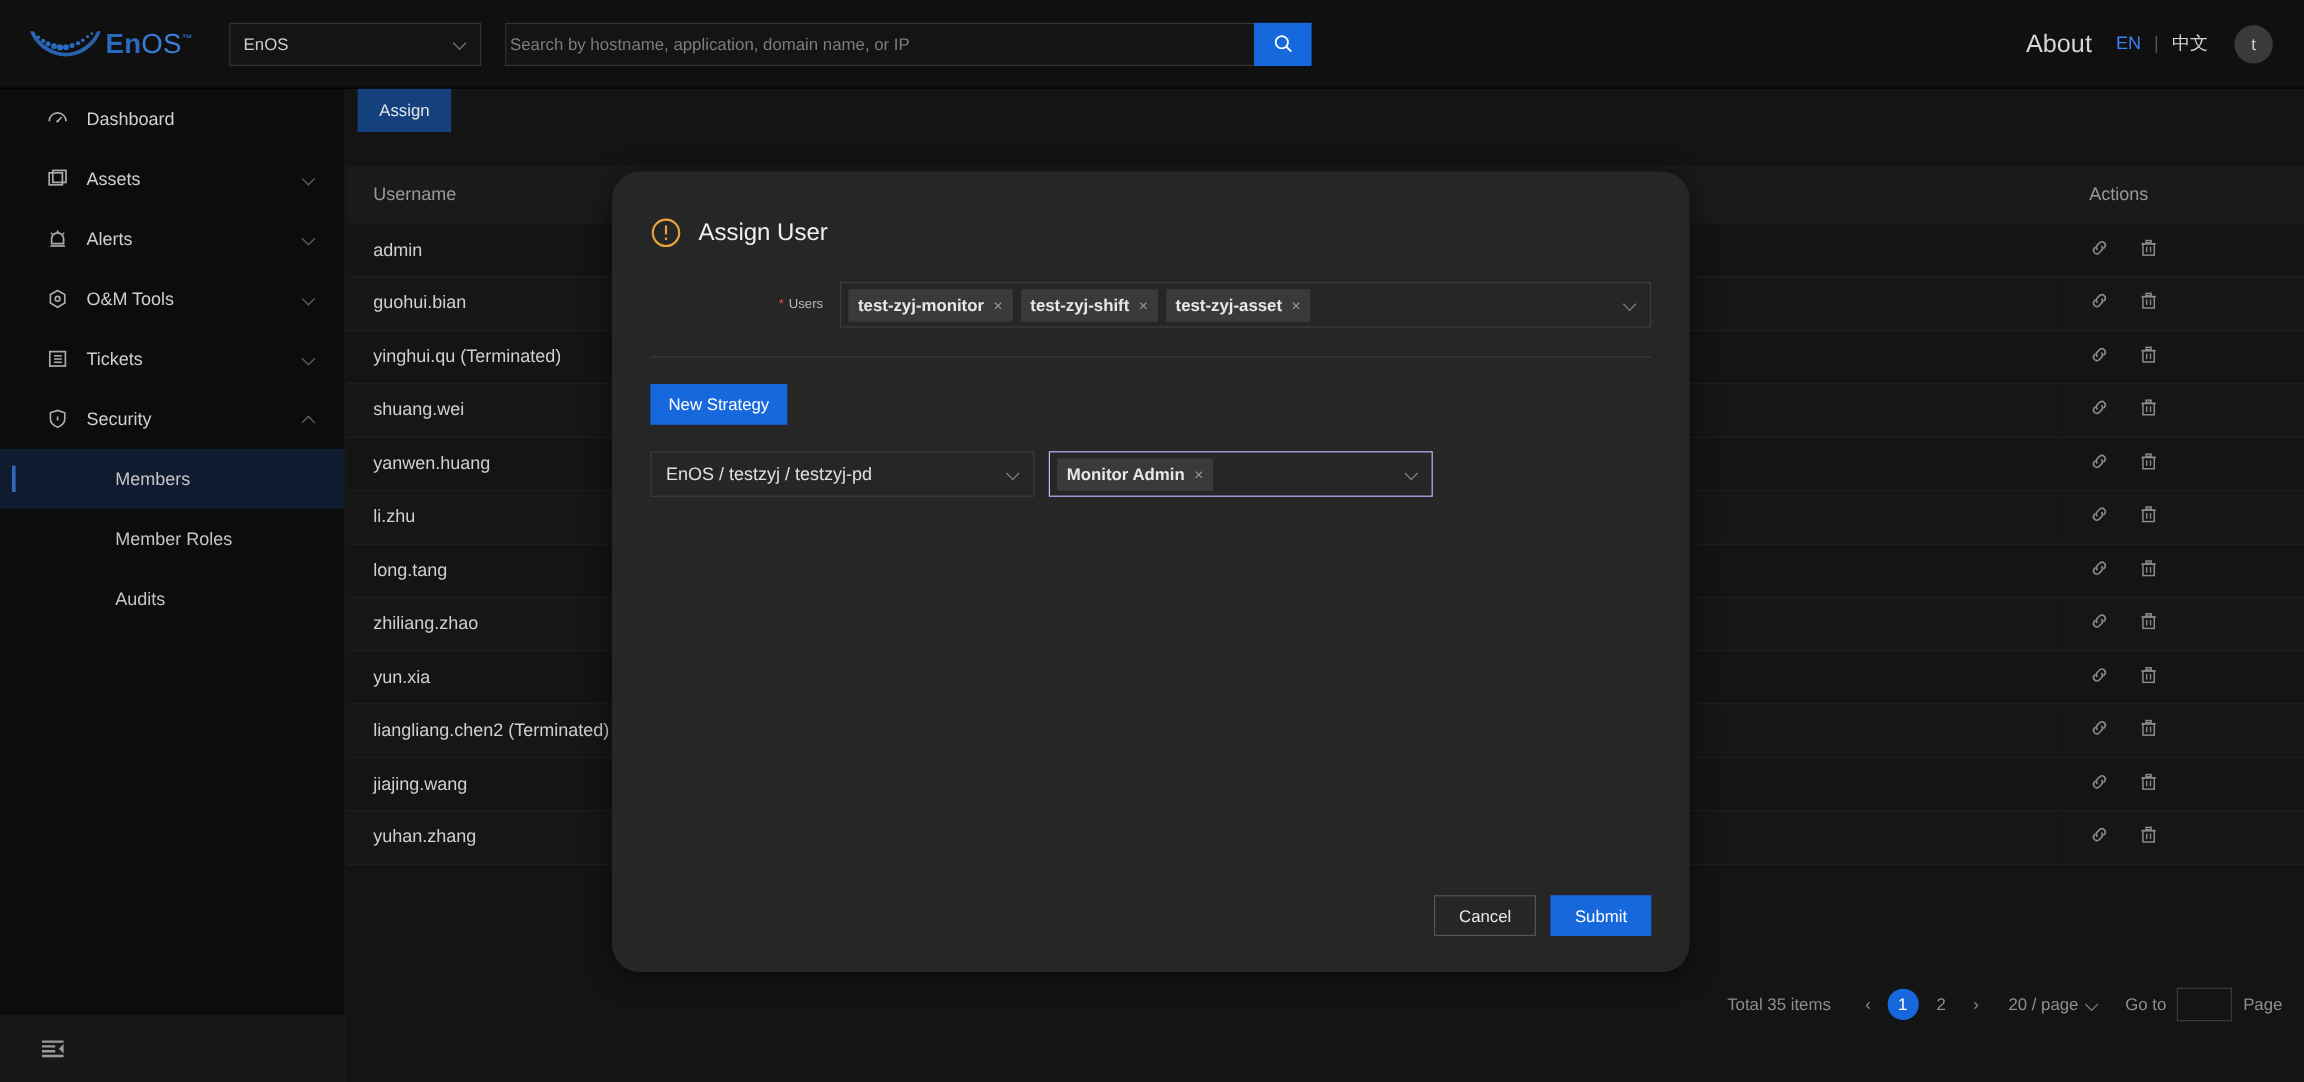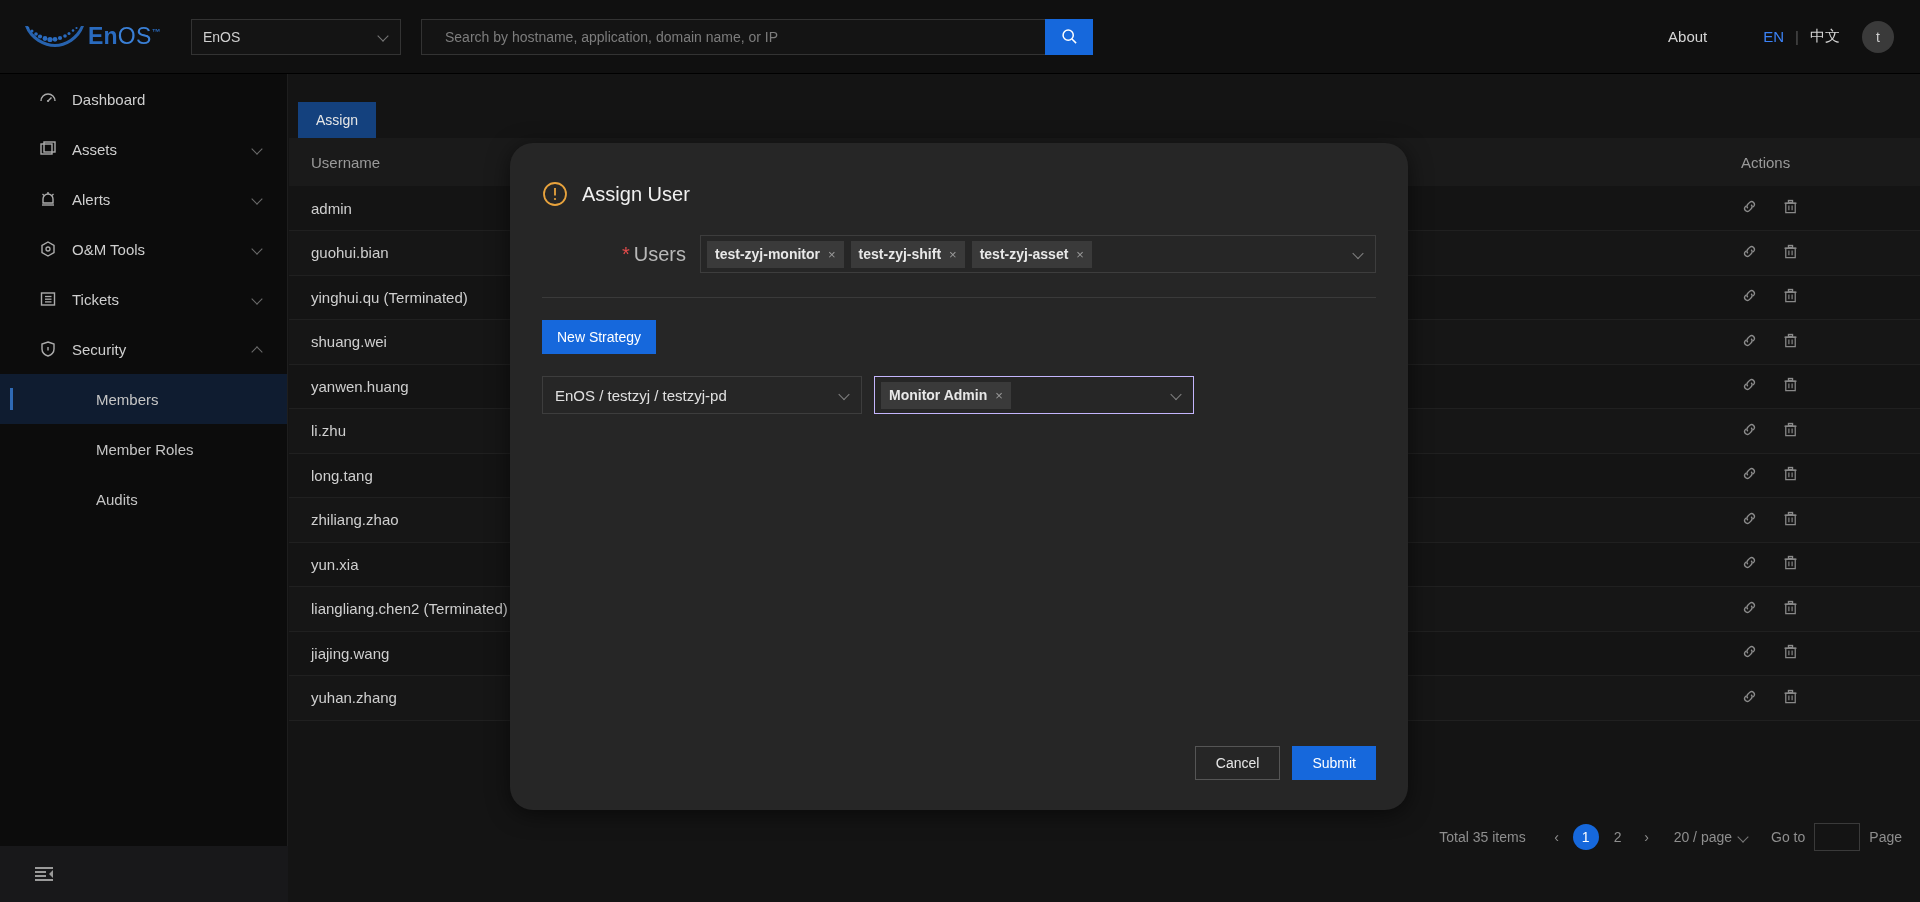--- a/index.html
+++ b/index.html
@@ -40,32 +40,32 @@
     border-right: 1.6px solid #c8c8c8; border-bottom: 1.6px solid #c8c8c8;
     transform: rotate(45deg);
   }
   .caret.up::before { transform: rotate(-135deg); top: 4px; }
 
   #global-search {
     margin-left: 20px; display: flex; height: 36px; width: 672px;
   }
   #global-search-input {
     flex: 1; height: 36px; background: #141414; border: 1px solid #333; border-right: none;
-    color: #c9c9c9; font-size: 14px; padding: 0 23px;
+    color: #c9c9c9; font-size: 14px; padding: 0 3px;
     font-family: "Liberation Sans", sans-serif;
   }
   #global-search-input::placeholder { color: #7d7d7d; }
   #global-search-btn {
     width: 48px; height: 36px; background: #1668dc; border: none;
     display: flex; align-items: center; justify-content: center; cursor: pointer;
   }
   #topbar-right {
     margin-left: auto; margin-right: 26px; display: flex; align-items: center; gap: 0;
   }
-  #about-link { font-size: 15px; color: #d5d5d5; margin-right: 56px; cursor: pointer; }
+  #about-link { font-size: 21px; color: #d5d5d5; margin-right: 20px; cursor: pointer; }
   #lang-en { font-size: 15px; color: #3b82f6; cursor: pointer; }
   #lang-divider { color: #555; margin: 0 11px; font-size: 15px; }
   #lang-zh { font-size: 15px; color: #d5d5d5; cursor: pointer; }
   #avatar {
     width: 32px; height: 32px; border-radius: 50%; background: #3a3a3a;
     margin-left: 22px; display: flex; align-items: center; justify-content: center;
     font-size: 14px; color: #cfcfcf; cursor: pointer;
   }
 
   
@@ -93,21 +93,21 @@
     position: absolute; bottom: 0; left: 0; width: 288px; height: 56px;
     background: #18181a; display: flex; align-items: center; padding-left: 34px;
   }
   #collapse-icon { width: 20px; height: 16px; cursor: pointer; }
 
   
   #main {
     position: absolute; left: 289px; top: 74px; width: 1631px; height: 828px;
     background: #141414;
   }
-  #toolbar { height: 64px; display: flex; align-items: flex-end; padding-left: 9px; }
+  #toolbar { height: 64px; display: flex; align-items: flex-start; padding-left: 9px; }
   #assign-btn {
     width: 78px; height: 36px; background: #14417e; color: #e6e6e6;
     border: none; font-size: 14px; cursor: pointer;
     font-family: "Liberation Sans", sans-serif;
   }
   #member-search {
     margin-left: 12px; width: 338px; height: 36px; background: #141414;
     border: 1px solid #3a3a3a; color: #c9c9c9; font-size: 14px; padding: 0 12px;
     font-family: "Liberation Sans", sans-serif;
   }
@@ -157,21 +157,21 @@
   #modal {
     position: absolute; left: 510px; top: 143px; width: 898px; height: 667px;
     background: #262626; box-shadow: 0 4px 22px rgba(0,0,0,.55); z-index: 40; border-radius: 23px;
   }
   #modal-head { display: flex; align-items: center; padding: 38px 0 0 32px; }
   #warn-icon { width: 26px; height: 26px; flex: none; }
   #modal-title { font-size: 20px; color: #f0f0f0; margin-left: 14px; }
 
   .form-row { display: flex; align-items: center; margin-top: 28px; padding: 0 32px 0 0; }
   .form-label {
-    width: 190px; text-align: right; font-size: 20px; color: #b8b8b8;
+    width: 190px; text-align: right; font-size: 11px; color: #b8b8b8;
     padding-right: 14px; flex: none;
   }
   .req-star { color: #e24b4b; margin-right: 4px; }
   .multi-select {
     flex: 1; min-height: 38px; border: 1px solid #3d3d3d; background: #262626;
     display: flex; align-items: center; flex-wrap: wrap; gap: 7px;
     padding: 4px 34px 4px 6px; position: relative;
   }
   .tag {
     background: #3a3a3a; color: #e8e8e8; font-size: 14px; font-weight: bold;

